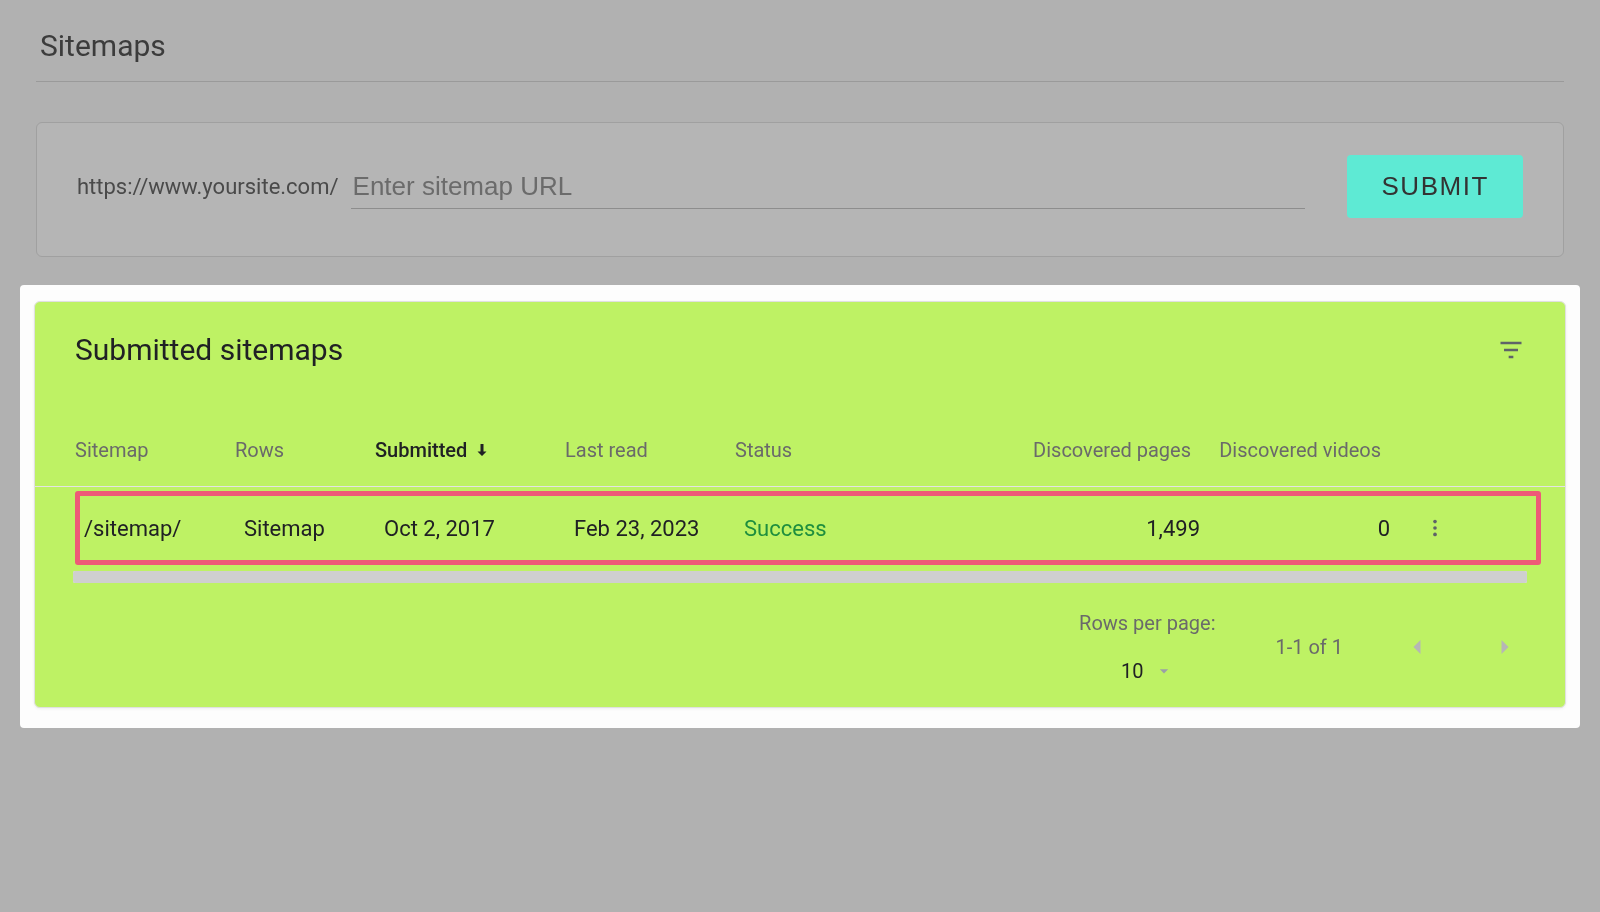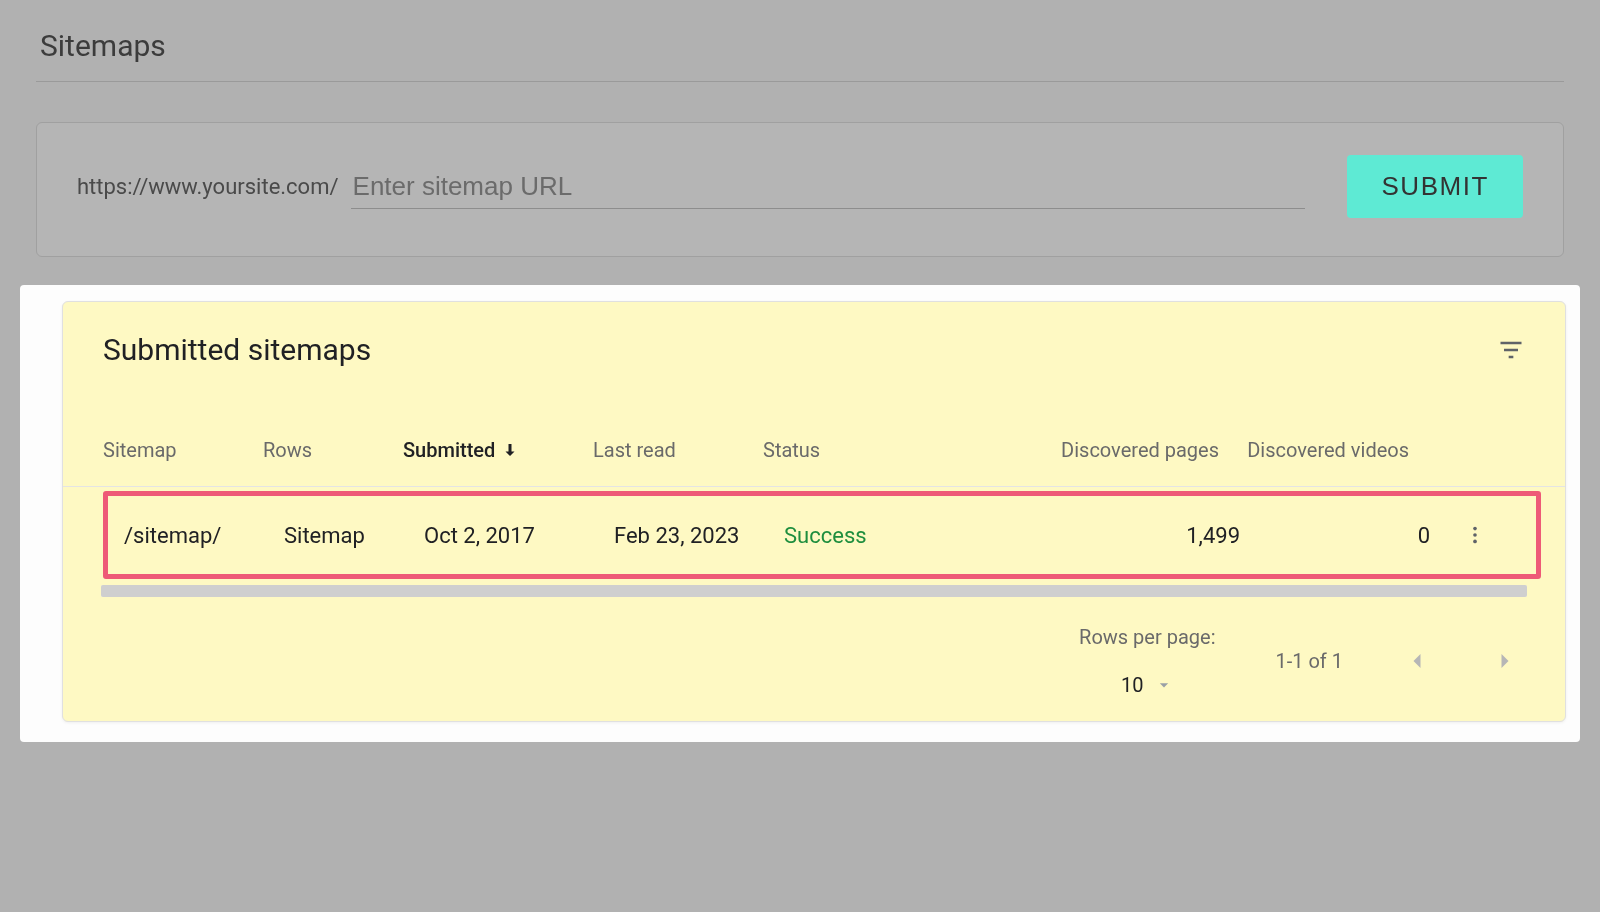--- a/index.html
+++ b/index.html
@@ -67,25 +67,24 @@
     cursor: pointer;
     margin-left: 30px;
   }
   .white-wrap {
     background: #fdfdfd;
     margin: 0 20px 0 20px;
     padding: 16px 14px 20px 14px;
     border-radius: 4px;
   }
   .table-card {
-    background: #fef9c3;
+    background: #bef264;
     border: 1px solid #e0e0e0;
     border-radius: 6px;
     box-shadow: 0 1px 3px rgba(0,0,0,0.06);
-    margin-left: 28px;
   }
   .table-head {
     display: flex;
     justify-content: space-between;
     align-items: center;
     padding: 30px 40px 10px 40px;
   }
   .table-title {
     font-size: 30px;
     font-weight: 400;
@@ -124,22 +123,22 @@
   .arrow-down-icon {
     width: 18px; height: 18px;
     color: #202124;
   }
   .highlight-box {
     border: 5px solid #EE5A77;
     border-radius: 3px;
     margin: 4px 24px 0 40px;
   }
   .td-row {
-    height: 78px;
-    padding: 0 16px;
+    height: 64px;
+    padding: 0 4px;
   }
   .td {
     font-size: 22px;
     color: #202124;
   }
   .td.right { text-align: right; }
   .td.success { color: #1E8E3E; }
   .more-icon {
     width: 22px; height: 22px;
     color: #5f6368;

